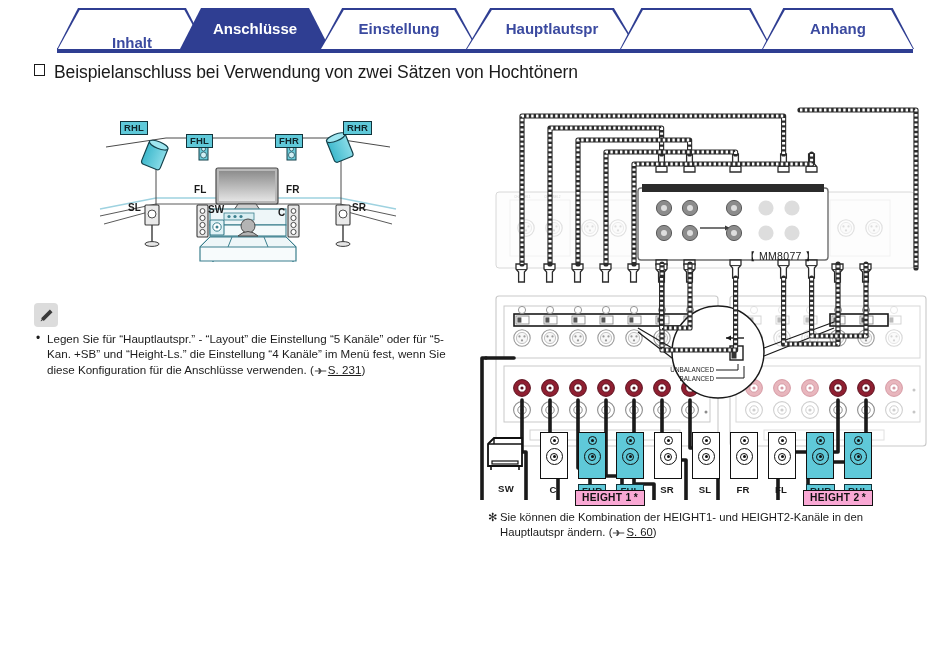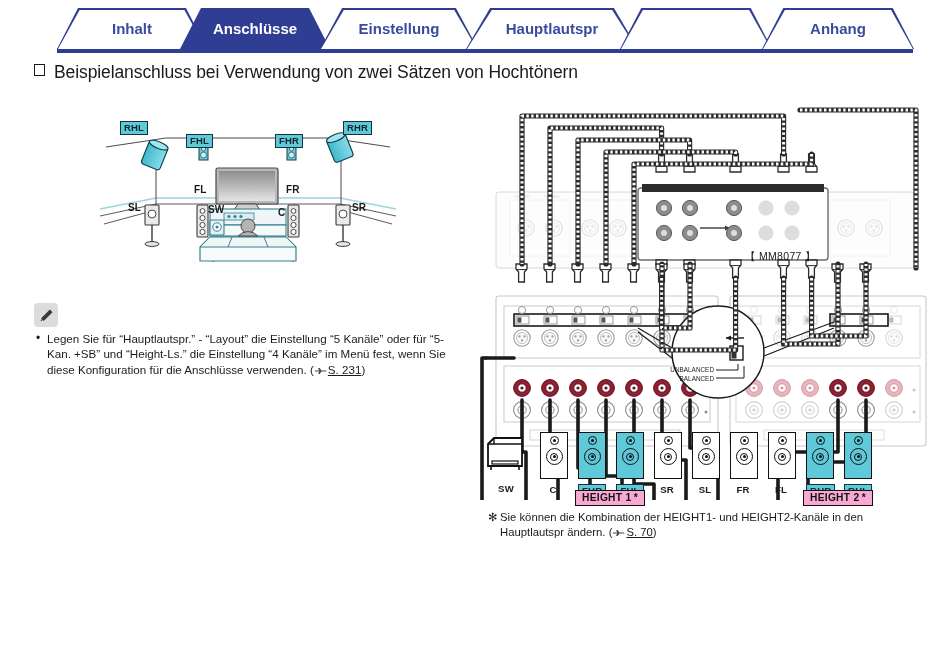--- a/index.html
+++ b/index.html
@@ -106,21 +106,21 @@
   .footer{position:absolute;left:0;top:600px;width:950px;height:65px;}
 </style>
 </head>
 <body>
 
 <div class="tabbar">
   <div class="baseline"></div>
 
   <div class="tab-outline" style="left:57px;width:150px;"></div>
   <div class="tab-fill" style="left:58px;width:148px;"></div>
-  <div class="tab-label" style="left:57px;width:150px;">Inhalt</div>
+  <div class="tab-label" style="left:57px;width:150px;margin-top:14px;">Inhalt</div>
 
   <div class="tab-outline" style="left:180px;width:150px;background:#2f3e92;"></div>
   <div class="tab-fill" style="left:181px;width:148px;background:#2f3e92;"></div>
   <div class="tab-label active" style="left:180px;width:150px;">Anschlüsse</div>
 
   <div class="tab-outline" style="left:320px;width:158px;"></div>
   <div class="tab-fill" style="left:321px;width:156px;"></div>
   <div class="tab-label" style="left:320px;width:158px;">Einstellung</div>
 
   <div class="tab-outline" style="left:466px;width:172px;"></div>
@@ -710,21 +710,21 @@
   <div class="heightbox" style="left:319px;top:58px;">HEIGHT 2 *</div>
 </div>
 
 <div class="footnote">
   <span class="ast">✻</span>
   <span class="ftxt">
     <span>Sie können die Kombination der HEIGHT1- und HEIGHT2-Kanäle in den Hauptlautspr ändern.</span>
     <span>
       <span>(</span><svg width="14" height="10" viewBox="0 0 16 11" style="vertical-align:-1px">
           <path d="M1 6 h5 l-1.5 -2.5 l2 -.4 l2 2.9 h5.5 v1.2 h-5.5 l-2 2.9 l-2 -.4 l1.5 -2.5 h-5 z" fill="#4a4a4a"></path>
-        </svg><span class="lnk">S. 70</span><span>)</span>
+        </svg><span class="lnk">S. 60</span><span>)</span>
     </span>
   </span>
 </div>
 
 <div class="footer">
   
   
   
   
   

